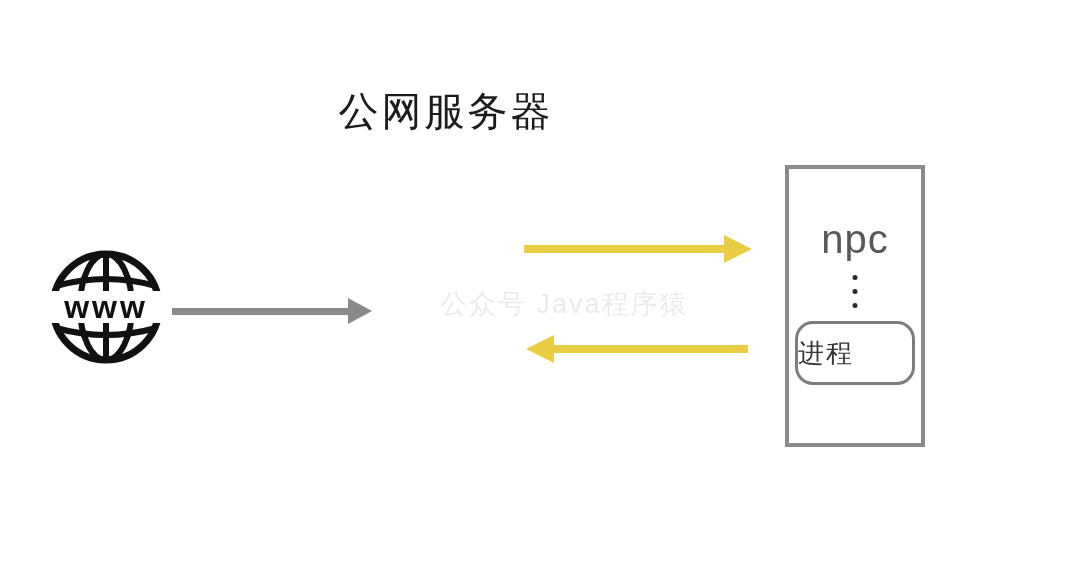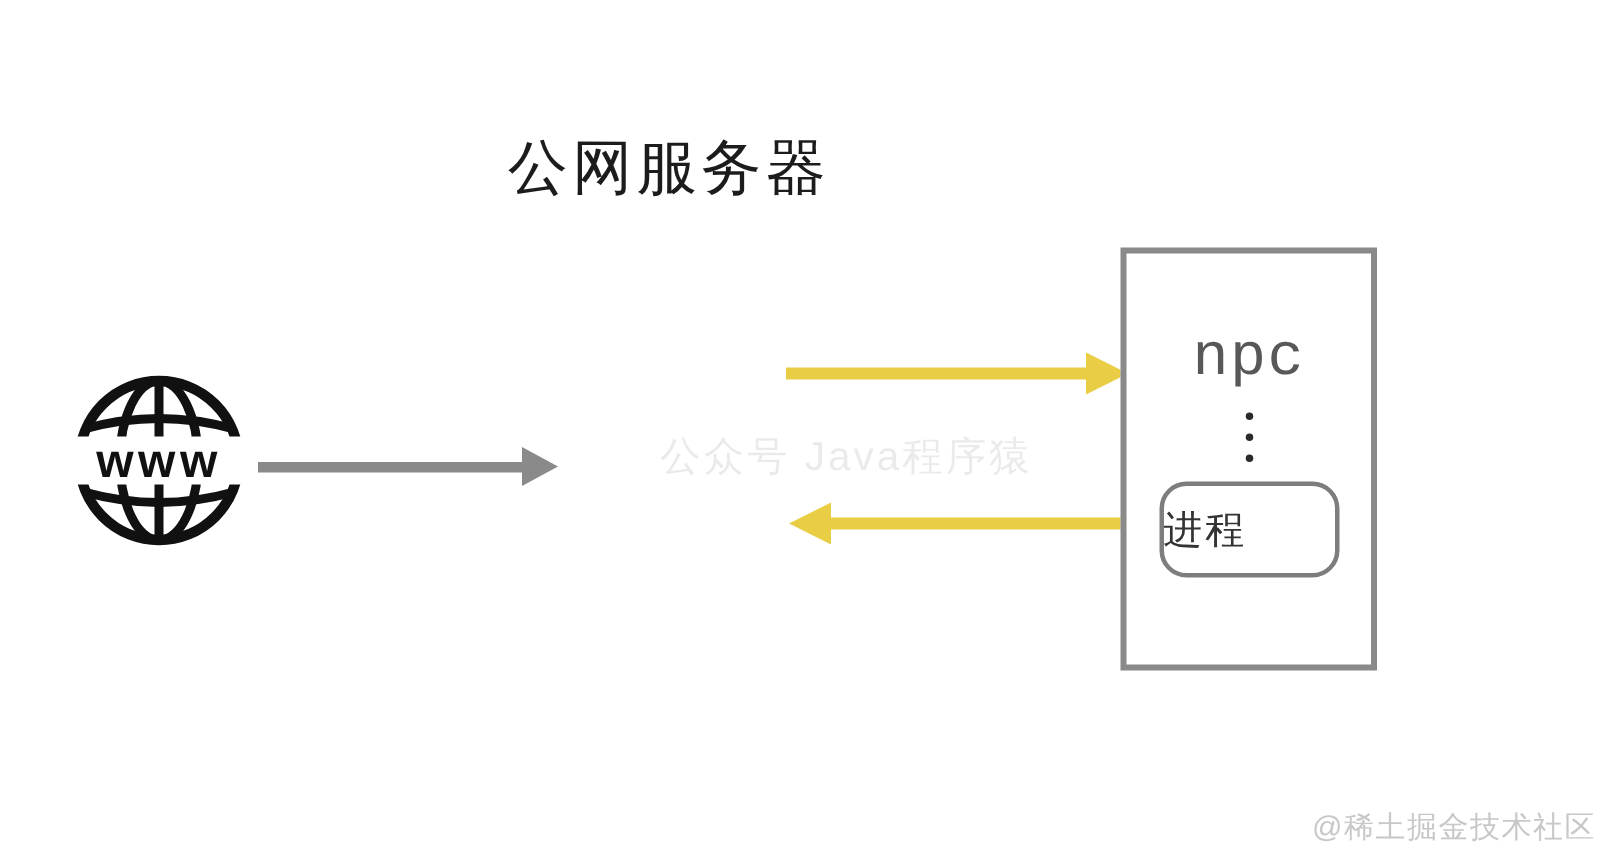--- a/index.html
+++ b/index.html
@@ -20,21 +20,21 @@
   .title-public{left:446px;}
   .title-internal{left:829px;}
 
   .globe-svg{position:absolute;left:46px;top:247px;color:var(--globe);}
 
   .server-box{
     position:absolute;box-sizing:border-box;
     border:4px solid var(--box-border);background:var(--background);
   }
   .nps-box{left:368px;top:165px;width:149px;height:282px;}
-  .npc-box{left:747px;top:165px;width:171px;height:282px;font-family:Liberation Mono, monospace;}
+  .npc-box{left:785px;top:165px;width:140px;height:282px;}
 
   .nps-label{
     position:absolute;left:0;right:0;top:122px;text-align:center;
     font-size:44px;font-weight:300;color:var(--node-label);letter-spacing:1px;
   }
   .npc-label{
     position:absolute;left:0;right:0;top:48px;text-align:center;
     font-size:40px;font-weight:300;color:var(--node-label);letter-spacing:1px;
   }
   .vdots{
@@ -120,15 +120,14 @@
         <i></i>
         <i></i>
     </div>
     <div class="process-pill">
       <span>进程</span>
     </div>
   </div>
 
   <div class="wm-center">公众号 Java程序猿</div>
 
-  <div class="wm-bottom">@稀土掘金技术社区</div>
 
 </div>
 
 </body></html>

